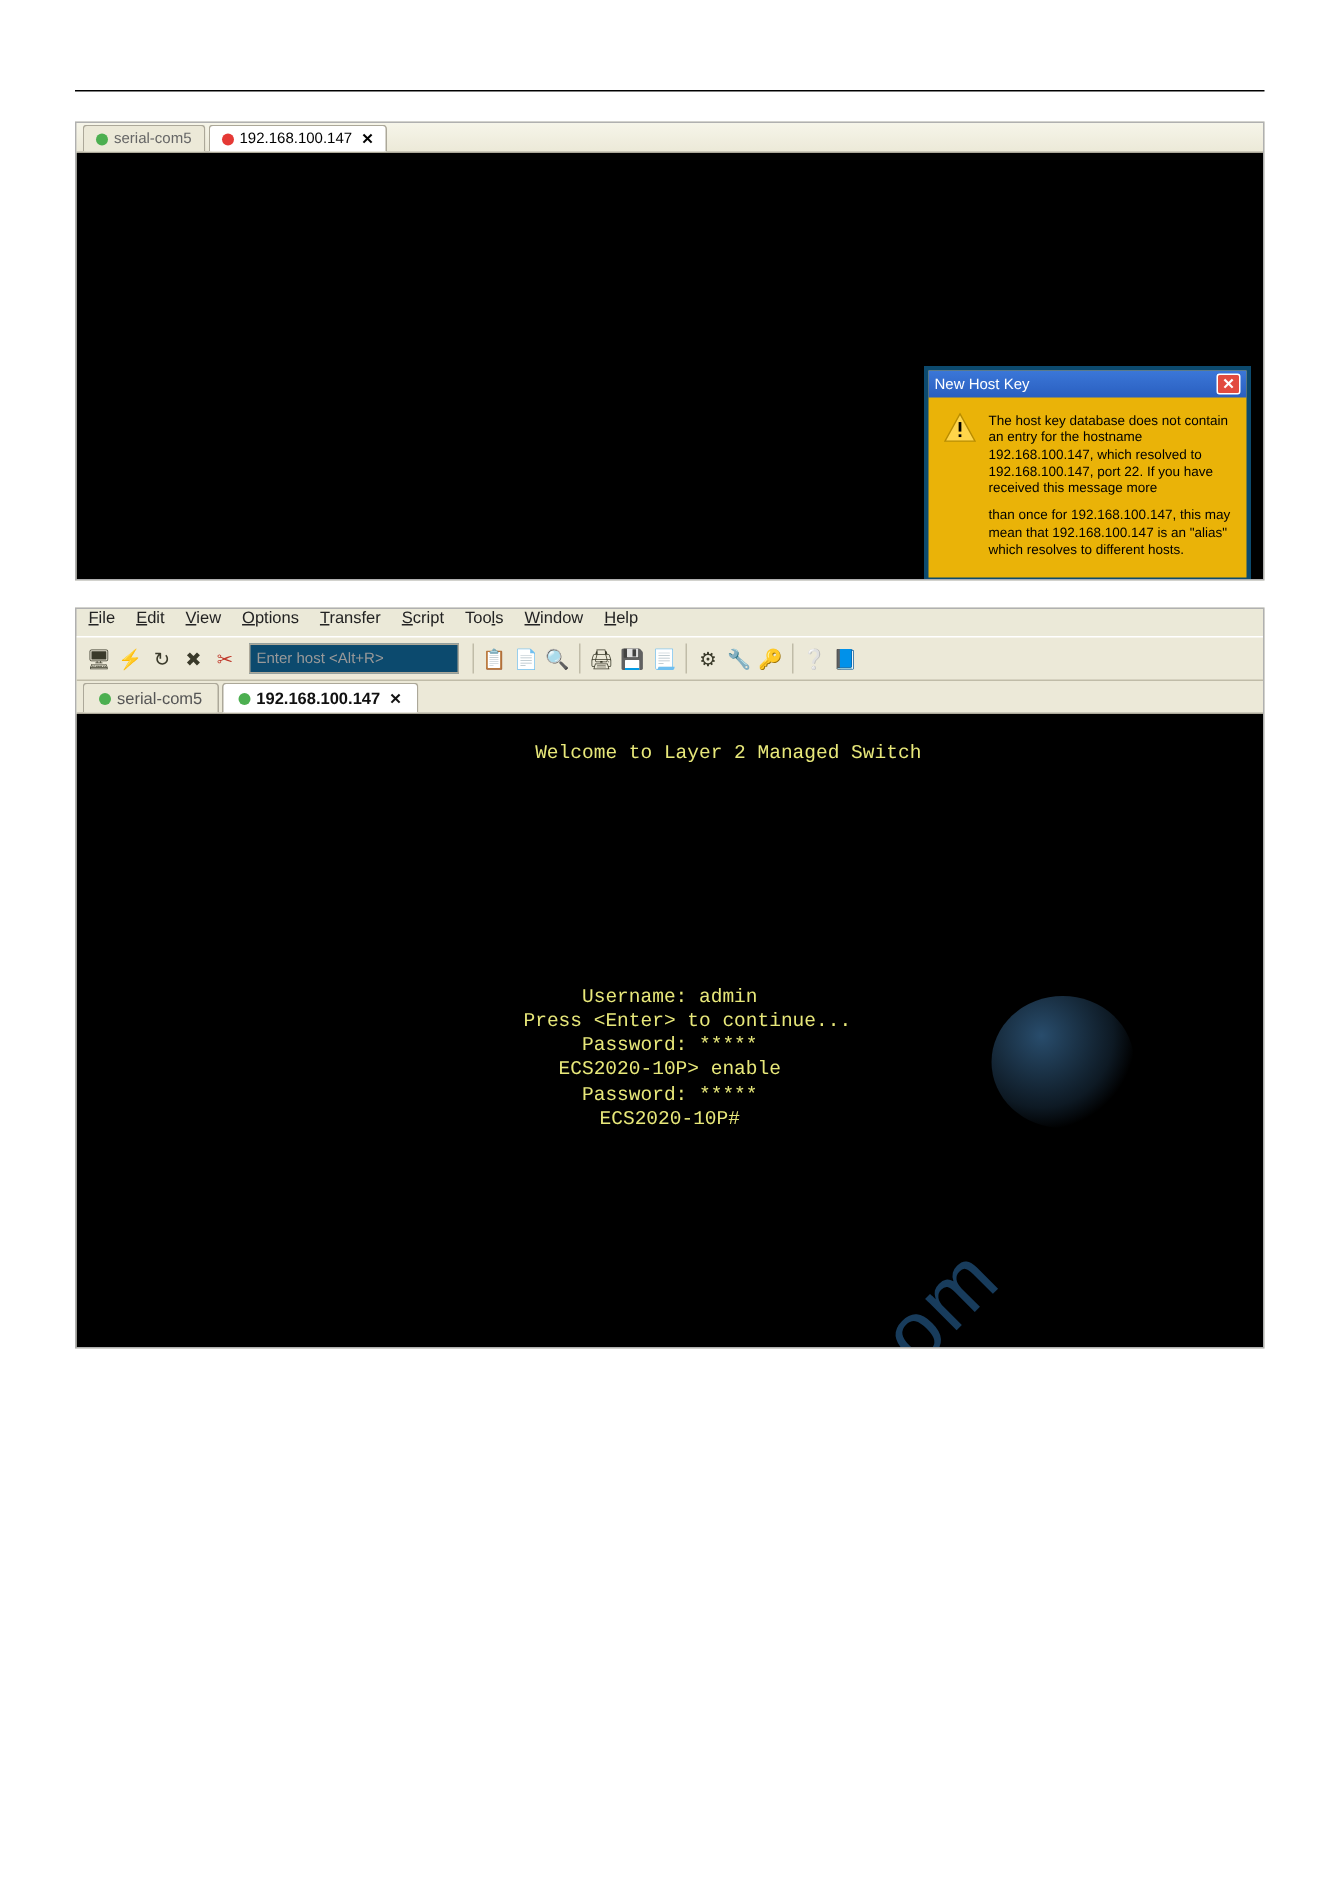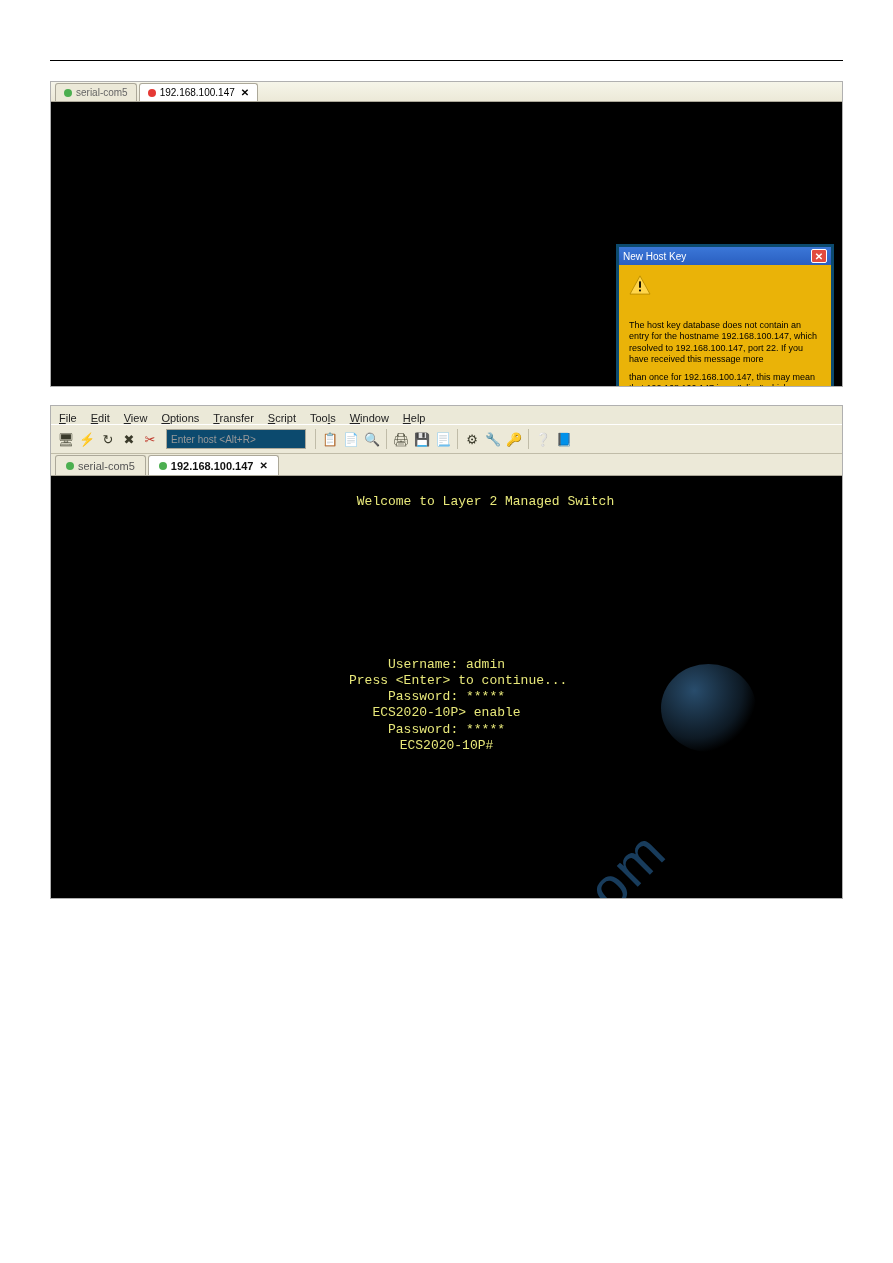--- a/index.html
+++ b/index.html
@@ -15,28 +15,28 @@
   .tab.active { background: #fff; }
   .led { width: 8px; height: 8px; border-radius: 50%; }
   .led.green { background: #4caf50; }
   .led.red { background: #e53935; }
   .closex { font-size: 10px; font-weight: bold; margin-left: 2px; }
   .term { background: #000; width: 100%; position: absolute; left: 0; right: 0; }
   .shot1 .term { top: 20px; bottom: 0; }
   .dialog { position: absolute; width: 218px; right: 8px; top: 162px; background: #eab308; border: 3px solid #0c4a6e; box-shadow: 2px 2px 6px rgba(0,0,0,.4); font-size: 9px; }
   .dlg-title { height: 18px; background: linear-gradient(#3b77d8,#2a5fc0); color: #fff; display: flex; align-items: center; justify-content: space-between; padding: 0 4px; font-size: 10px; }
   .dlg-title .xbtn { width: 16px; height: 14px; background: #e24b3f; color: #fff; display: flex; align-items: center; justify-content: center; border: 1px solid #fff; border-radius: 2px; font-weight: bold; font-size: 10px; }
-  .dlg-body { padding: 10px 10px 6px 10px; display: flex; gap: 25px; flex-direction: column; }
+  .dlg-body { padding: 10px 10px 6px 10px; display: flex; gap: 8px; }
   .warnicon { width: 22px; height: 20px; flex-shrink: 0; position: relative; }
   .warnicon svg { width: 22px; height: 20px; }
   .dlg-text { line-height: 1.25; color: #000; }
   .dlg-text p { margin-bottom: 7px; }
   .und { text-decoration: underline; }
 
-  .menubar { height: 18px; display: flex; align-items: flex-end; gap: 14px; padding: 0 8px; font-size: 11px; color: #222; }
+  .menubar { height: 18px; display: flex; align-items: flex-start; gap: 14px; padding: 0 8px; font-size: 11px; color: #222; }
   .menubar span { cursor: pointer; }
   .toolbar { height: 30px; background: #ece9d8; display: flex; align-items: center; padding: 0 6px; gap: 3px; border-top: 1px solid #fff; border-bottom: 1px solid #c0bca8; }
   .tbicon { width: 18px; height: 18px; display: flex; align-items: center; justify-content: center; font-size: 13px; color: #3a3a2a; cursor: pointer; }
   .tbsep { width: 1px; height: 20px; background: #c0bca8; margin: 0 2px; }
   .hostbox { flex: 0 0 140px; height: 20px; border: 1px solid #aca899; background: #0c4a6e; font-size: 10px; color: #999; display: flex; align-items: center; padding: 0 4px; margin: 0 4px; }
   .tabbar2 { height: 22px; background: #ece9d8; border-bottom: 1px solid #aca899; display: flex; align-items: flex-end; padding-left: 4px; gap: 2px; }
   .tab2 { height: 20px; display: flex; align-items: center; gap: 4px; padding: 0 10px; font-size: 11px; border: 1px solid #aca899; border-bottom: none; border-radius: 3px 3px 0 0; cursor: pointer; }
   .tab2.inactive { background: #ece9d8; color: #555; }
   .tab2.active { background: #fff; font-weight: bold; color: #111; }
   .term2 { background: #000; position: absolute; left: 0; right: 0; top: 70px; bottom: 0; color: #e8e87a; font-family: "Courier New", monospace; font-size: 13px; padding: 18px 10px; white-space: pre; line-height: 1.25; text-align: center; }

